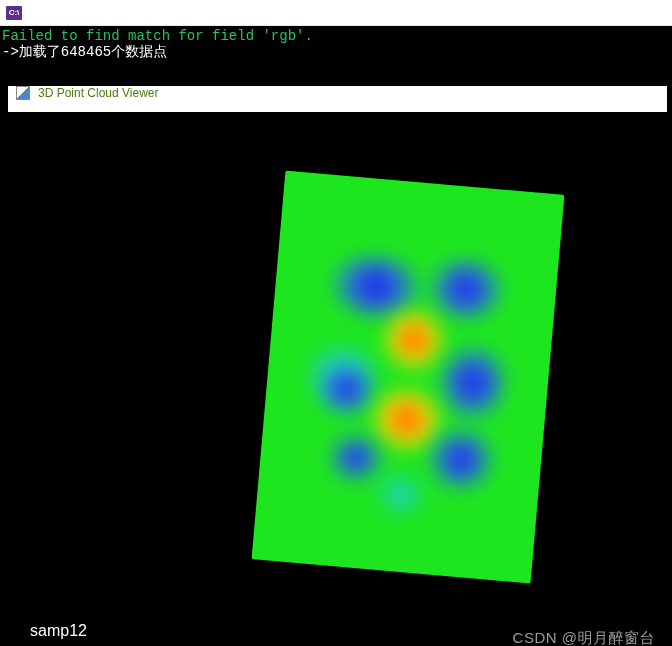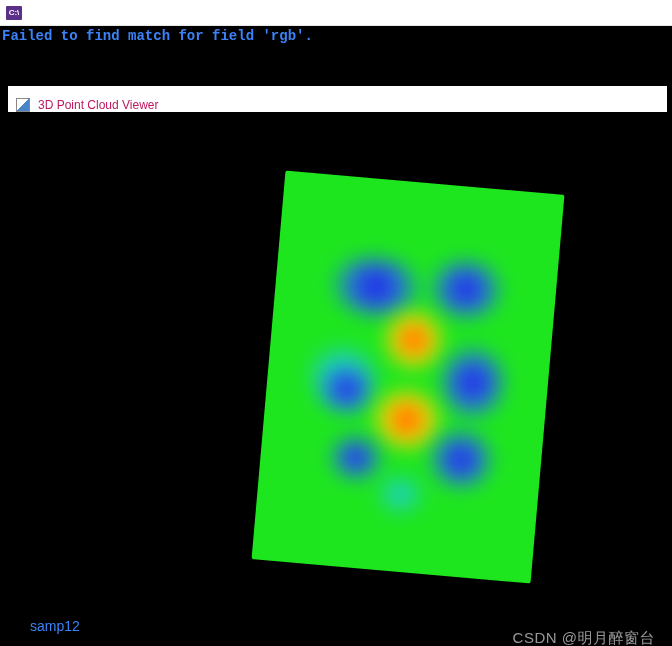--- a/index.html
+++ b/index.html
@@ -51,38 +51,37 @@
       font-size: 14px;
       padding: 2px 2px 0 2px;
       height: calc(100% - 26px);
       position: relative;
     }
     .console-line {
       line-height: 16px;
       white-space: pre;
     }
     .console-line.warn {
-      color: #3b82f6;
-      font-weight: bold;
+      color: #22c55e;
     }
     .viewer-window {
       position: absolute;
       left: 8px;
       top: 60px;
       width: 659px;
       height: 580px;
       background: #000;
     }
     .viewer-titlebar {
       height: 26px;
       background: #fff;
       display: flex;
-      align-items: flex-end;
+      align-items: flex-start;
       padding: 0 8px;
-      color: #be185d;
+      color: #4d7c0f;
       font-size: 12px;
       font-family: "Segoe UI", Tahoma, sans-serif;
     }
     .viewer-app-icon {
       width: 14px;
       height: 14px;
       border: 1px solid #888;
       margin-right: 8px;
       background: linear-gradient(135deg,#fff 48%, #4a86c7 50%);
     }
@@ -119,44 +118,45 @@
     }
     .cyan {
       background: radial-gradient(circle, #1ad0e0 0%, rgba(30,200,230,0.5) 55%, rgba(30,230,30,0) 90%);
     }
     .hot {
       background: radial-gradient(circle, #ff2a00 0%, #ffb000 35%, #ffe000 55%, rgba(120,230,60,0.3) 80%, rgba(30,230,30,0) 95%);
     }
     .overlay-label {
       position: absolute;
       left: 22px;
-      bottom: 32px;
-      color: #3b82f6;
+      bottom: 26px;
+      color: #ffffff;
       font-family: Arial, sans-serif;
-      font-size: 14px;
+      font-size: 16px;
     }
     .watermark {
       position: absolute;
       right: 12px;
       bottom: 18px;
       color: rgba(200,200,200,0.75);
       font-family: "Microsoft YaHei", sans-serif;
       font-size: 15px;
       letter-spacing: 0.5px;
     }
   </style>
 </head>
 <body>
 
 <div class="outer-window">
   <div class="titlebar-outer">
     <span class="app-icon">C:\</span>
   </div>
   <div class="console-area">
     <div class="console-line warn">Failed to find match for field 'rgb'.</div>
+    <div class="console-line">-&gt;加载了648465个数据点</div>
 
     <div class="viewer-window">
       <div class="viewer-titlebar">
         <span class="viewer-app-icon"></span>
         <span>3D Point Cloud Viewer</span>
       </div>
       <div class="viewer-canvas">
         <div class="pointcloud-scene">
           <div class="heatmap-bg">
 

